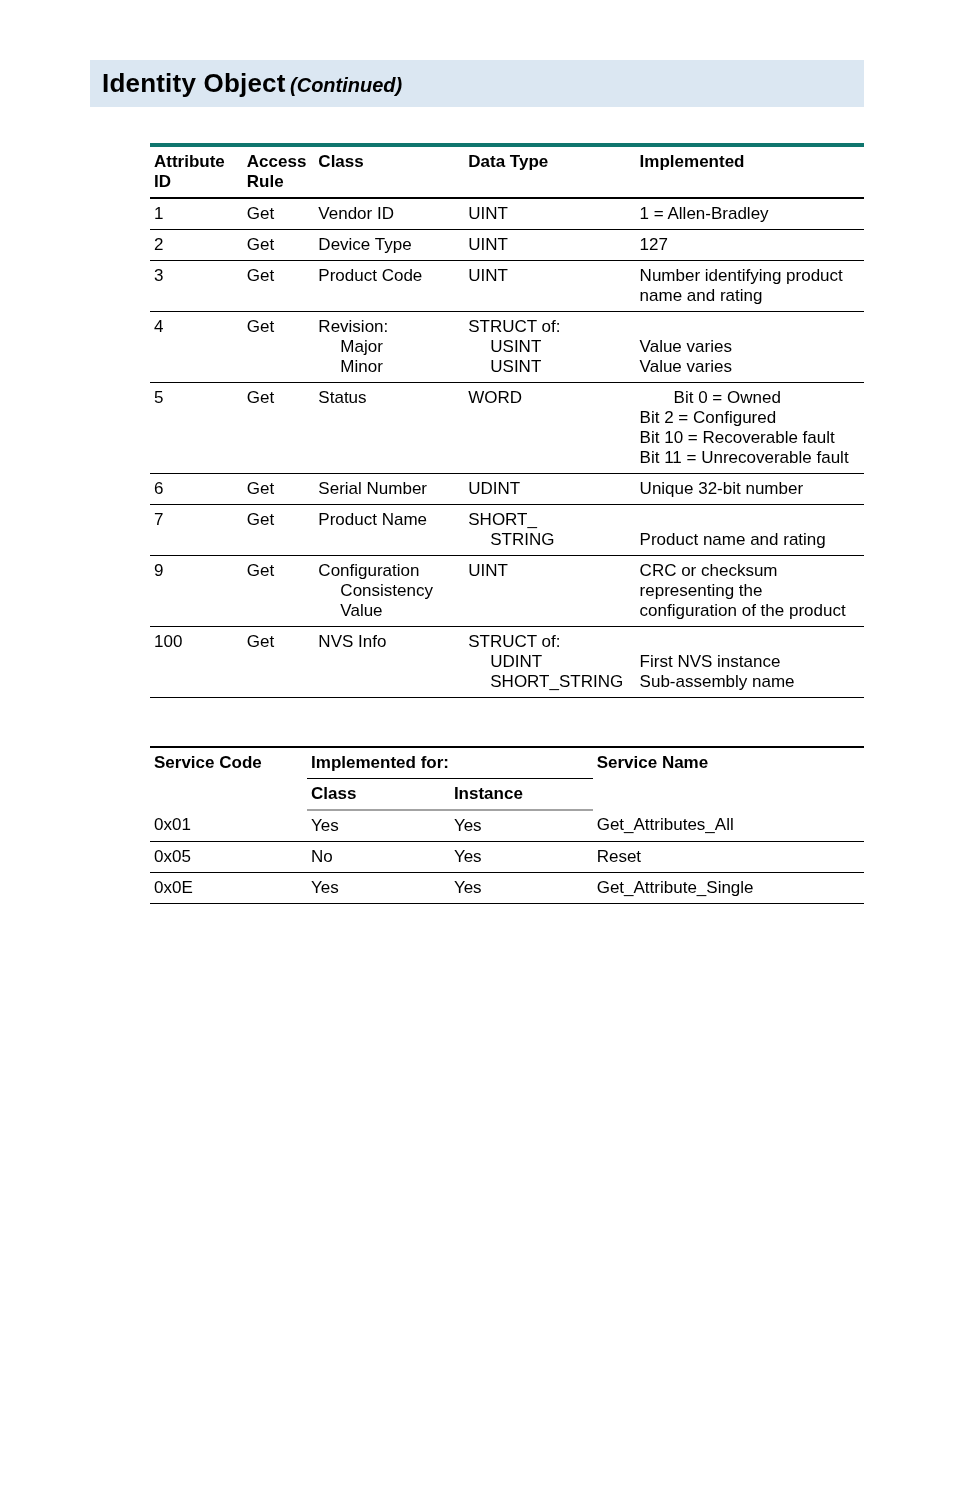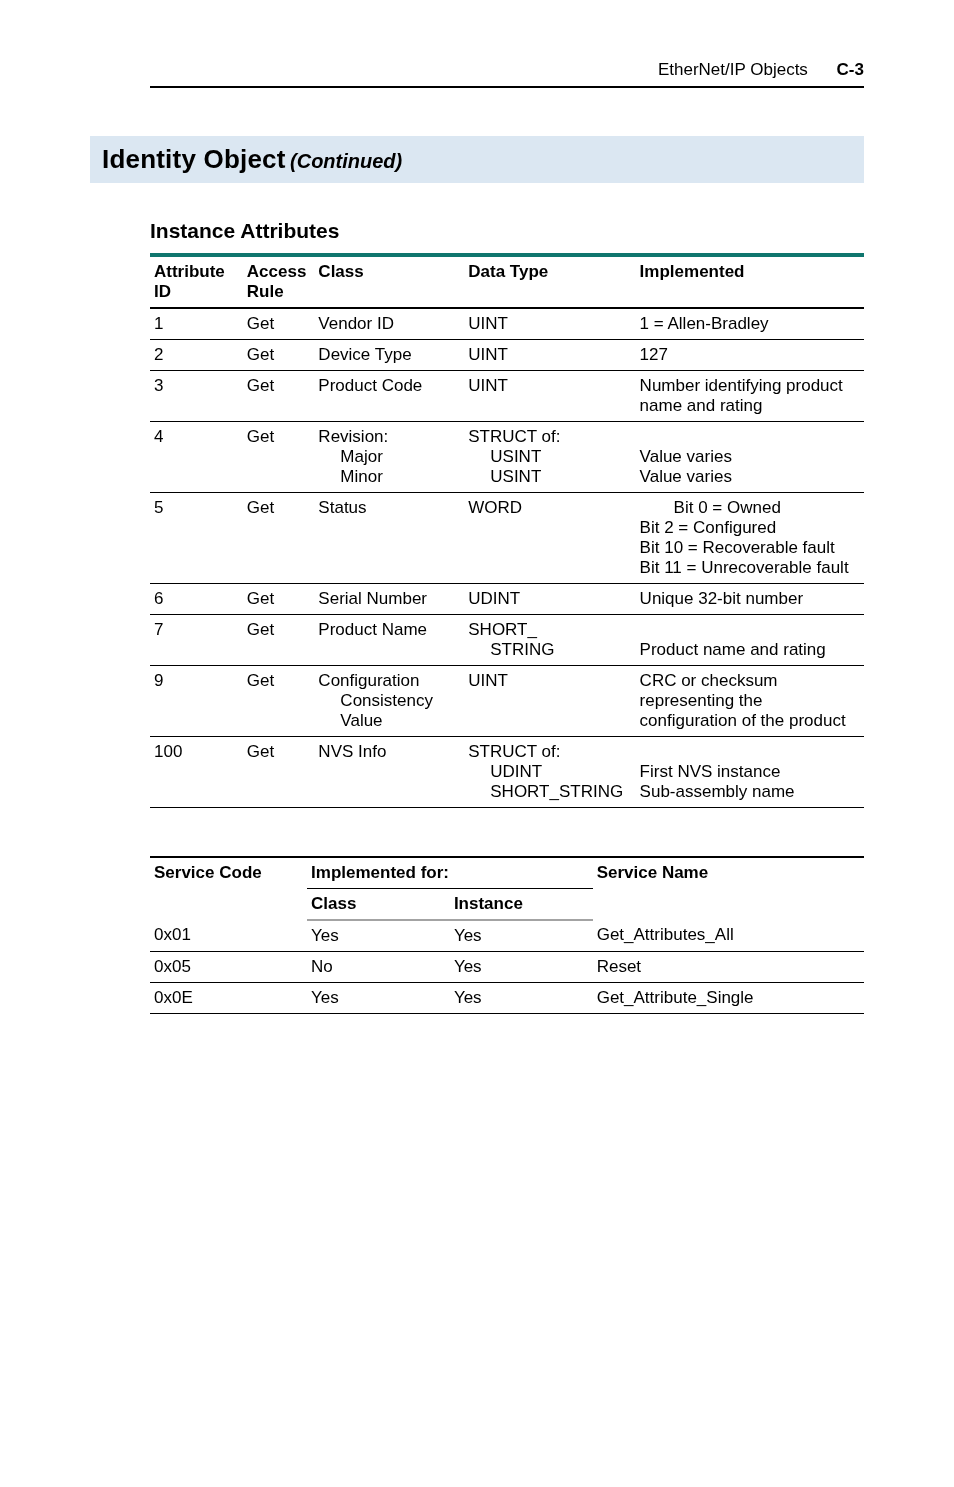--- a/index.html
+++ b/index.html
@@ -96,31 +96,26 @@
 .col-cls  { width: 20%; }
 .col-inst { width: 20%; }
 .col-sn   { width: 38%; }
 .indent   { padding-left: 22px; display:block; }
 </style>
 </head>
 <body>
 
 <div class="page">
 
-  <div class="running-head">
-    <span>EtherNet/IP Objects</span>
-    <span class="pagenum">C-3</span>
-  </div>
 
   <div class="section-title-bar">
     <span class="title">Identity Object</span>
     <span class="cont">(Continued)</span>
   </div>
 
-  <div class="subhead">Instance Attributes</div>
 
   <table class="tbl-instance">
     <colgroup>
       <col class="col-attr">
         <col class="col-acc">
         <col class="col-name">
         <col class="col-type">
         <col class="col-desc">
     </colgroup>
     <thead>

